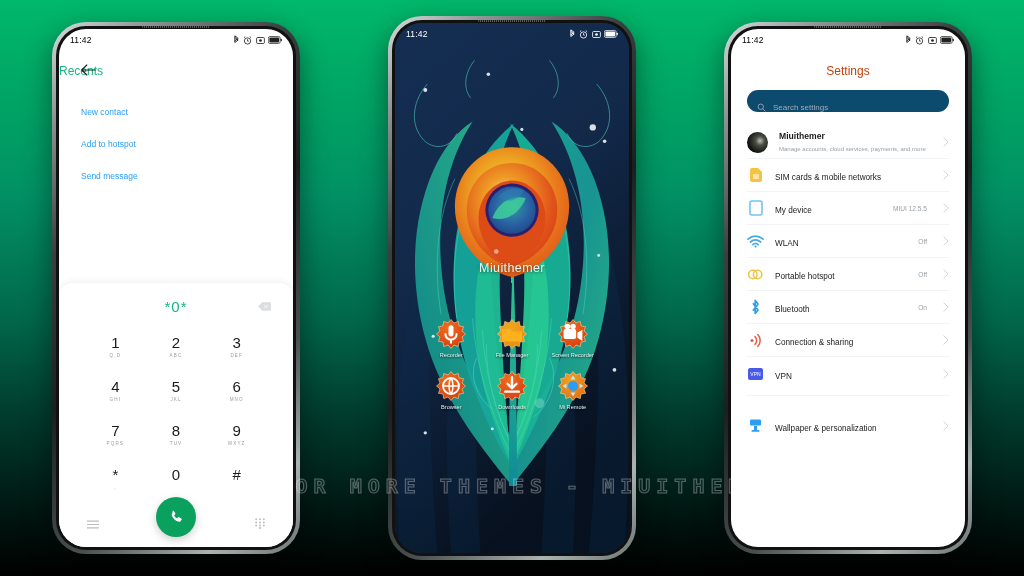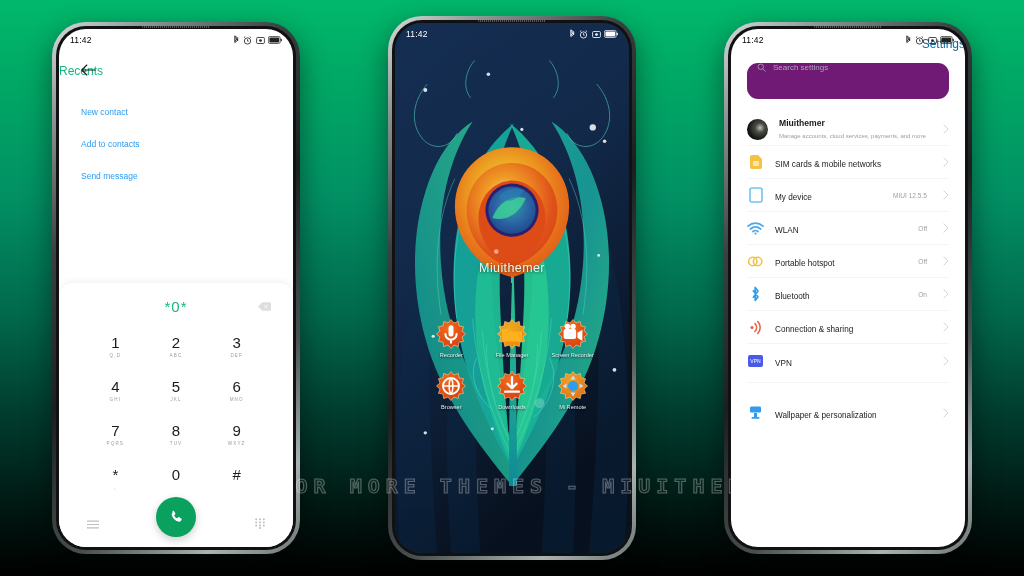--- a/index.html
+++ b/index.html
@@ -108,24 +108,24 @@
   .appicon{width:30px;height:30px;position:relative;}
   .appicon svg{width:100%;height:100%;display:block;}
   .applabel{
     margin-top:3px;font-size:5.6px;color:#e4f1ee;text-align:center;line-height:1.25;
     text-shadow:0 1px 2px rgba(0,0,0,.7);max-width:54px;
   }
 
   
   #phone3{left:724px;top:22px;width:248px;height:532px;}
   #phone3 .screen{background:#ffffff;display:flex;flex-direction:column;}
-  .p3-title{margin-top:8px;text-align:right;font-size:12px;color:#0369a1;}
+  .p3-title{margin-top:35px;text-align:center;font-size:12px;color:#c2410c;}
   .searchbar{
-    margin:12px 16px 0;height:36px;border-radius:11px;background:#701a75;
-    display:flex;align-items:flex-start;padding:0 10px;gap:7px;
+    margin:12px 16px 0;height:22px;border-radius:11px;background:#0c4a6e;
+    display:flex;align-items:flex-end;padding:0 10px;gap:7px;
   }
   .searchbar .ph{font-size:8px;color:#a6abb2;}
   .settings-list{margin-top:14px;flex:1;overflow:hidden;}
   .sgroup{padding:0 16px;}
   .srow{
     display:flex;align-items:center;gap:11px;min-height:33px;padding:5px 0;
     border-bottom:1px solid #f2f3f4;
   }
   .srow:last-child{border-bottom:none;}
   .sicon{width:17px;height:17px;flex:0 0 17px;display:flex;align-items:center;justify-content:center;}
@@ -188,21 +188,21 @@
         <div class="p1-header">
           <span class="back-arrow">
             <svg width="15" height="12" viewBox="0 0 18 14">
                 <path d="M7 1L1 7l6 6M1 7h16" fill="none" stroke="#1b1b1b" stroke-width="1.3" stroke-linecap="round" stroke-linejoin="round"></path>
               </svg>
           </span>
           <span class="p1-title">Recents</span>
         </div>
         <div class="p1-links">
           <div class="p1-link">New contact</div>
-          <div class="p1-link">Add to contacts</div>
+          <div class="p1-link">Add to hotspot</div>
           <div class="p1-link">Send message</div>
         </div>
       </div>
 
       <div class="p1-spacer"></div>
 
       <div class="dialpad">
         <div class="dial-display">
           <span class="dial-number">*0*</span>
           <span class="backspace">

